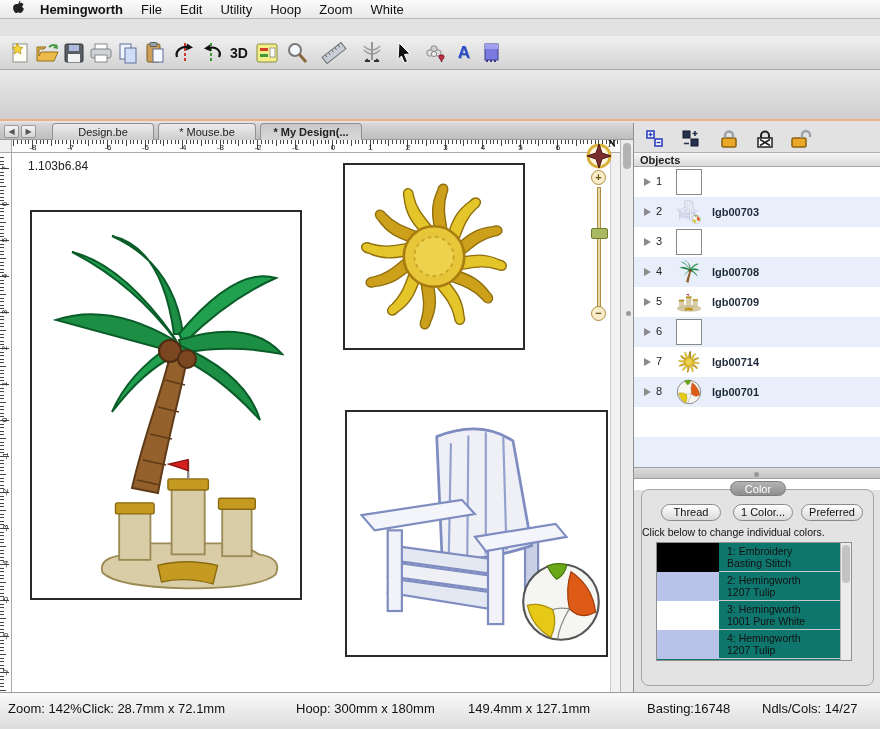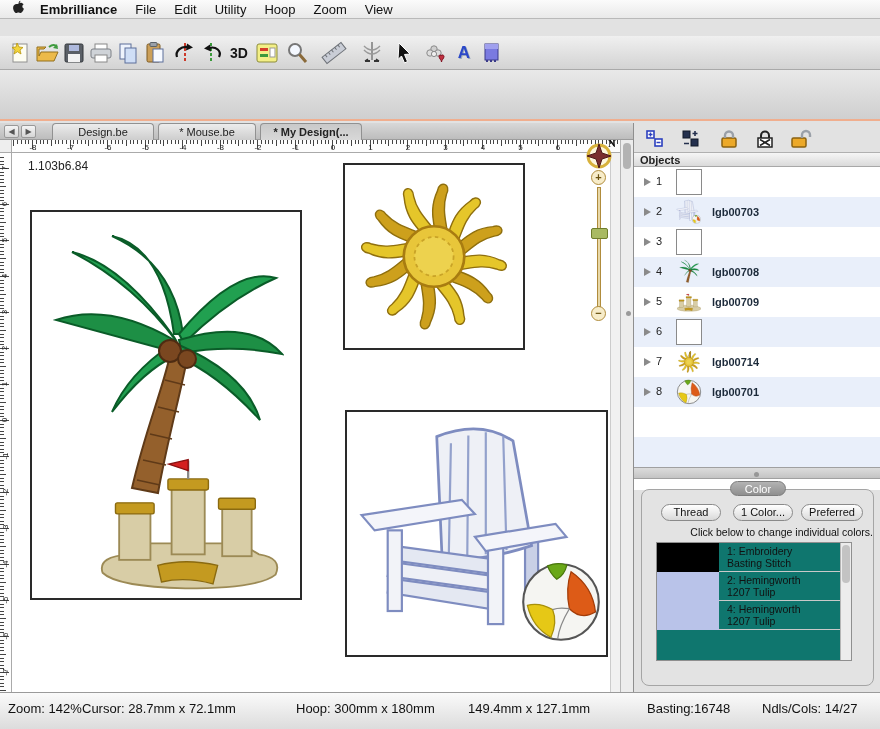--- a/index.html
+++ b/index.html
@@ -81,21 +81,21 @@
   .obj-thumb.blank{background:#fff;border:1px solid #8a8a8a;}
   .obj-label{position:absolute;left:78px;top:9px;font-size:11px;font-weight:bold;color:#1c2a3a;}
   #panel-splitter{left:0;top:344px;width:247px;height:12px;background:linear-gradient(#dcdcdc,#c4c4c4);
                   border-top:1px solid #a0a0a0;border-bottom:1px solid #a0a0a0;}
   .splitter-dot{position:absolute;left:120px;top:4px;width:5px;height:5px;border-radius:50%;background:#979797;}
   #color-badge{left:96px;top:358px;width:56px;height:15px;background:linear-gradient(#b3b3b3,#8f8f8f);
                border:1px solid #7c7c7c;border-radius:8px;color:#fff;font-size:11px;text-align:center;line-height:14px;z-index:3;}
   #color-box{left:7px;top:366px;width:233px;height:197px;border:1px solid #a5a5a5;border-radius:8px;background:#e3e3e3;}
   .pill{position:absolute;height:17px;border:1px solid #8a8a8a;border-radius:9px;
         background:linear-gradient(#ffffff,#d9d9d9);font-size:11px;color:#111;text-align:center;line-height:15px;}
-  #color-hint{position:absolute;left:0;top:36px;width:100%;text-align:right;font-size:10.5px;color:#111;}
+  #color-hint{position:absolute;left:0;top:36px;width:100%;text-align:left;font-size:10.5px;color:#111;}
   #color-list{position:absolute;left:14px;top:52px;width:196px;height:119px;background:#0f766e;border:1px solid #8f8f8f;}
   .color-row{position:relative;width:183px;height:29px;border-bottom:1px solid #c9c9c9;}
   .swatch{position:absolute;left:0;top:0;width:62px;height:29px;}
   .color-text{position:absolute;left:70px;top:2px;font-size:10.5px;color:#111;line-height:12px;}
   #color-scroll{position:absolute;right:0;top:0;width:11px;height:117px;background:#ececec;border-left:1px solid #b5b5b5;}
   #color-scroll .th{position:absolute;left:1px;top:2px;width:8px;height:38px;border-radius:4px;background:#c3c3c3;}
 
   
   #statusbar{left:0;top:692px;width:880px;height:37px;background:linear-gradient(#fafafa,#dcdcdc);
              border-top:1px solid #9a9a9a;font-size:13px;color:#111;}
@@ -179,27 +179,27 @@
 
 <div id="app">
 
   <div id="menubar" class="abs">
     <span class="menu-item" style="padding:0 6px 0 12px;">
       <svg width="13" height="15" viewBox="0 0 13 15">
         <path d="M6.5,3.5 C8,2.2 10.5,2.6 11.6,4.3 C9.9,5.3 9.8,7.6 11.9,8.8 C11.3,10.8 10,13 8.6,13 C7.6,13 7.4,12.4 6.4,12.4 C5.4,12.4 5.1,13 4.2,13 C2.8,13 1.1,10 1.1,7.7 C1.1,5.2 3,4 4.5,4 C5.4,4 6,3.9 6.5,3.5 Z" fill="#222"></path>
         <path d="M6.6,3.2 C6.5,2.2 7.3,1 8.4,0.8 C8.6,1.9 7.6,3.1 6.6,3.2 Z" fill="#222"></path>
       </svg>
     </span>
-    <span class="menu-item app">Embrilliance</span>
+    <span class="menu-item app">Hemingworth</span>
     <span class="menu-item">File</span>
     <span class="menu-item">Edit</span>
     <span class="menu-item">Utility</span>
     <span class="menu-item">Hoop</span>
     <span class="menu-item">Zoom</span>
-    <span class="menu-item">View</span>
+    <span class="menu-item">White</span>
   </div>
 
 
   <div id="toolbar1" class="abs">
     <span class="tool" style="left:7px">
       <svg width="22" height="24" viewBox="0 0 22 24">
           <rect x="4" y="3" width="14" height="18" fill="#fdfdf2" stroke="#909090"></rect>
           <path d="M8,2 L10,6 L14,6.5 L11,9 L12,13 L8.5,10.7 L5,13 L6,9 L3,6.5 L7,6 Z" fill="#f2d53c" stroke="#b9960f" stroke-width="0.8"></path>
         </svg>
       </span>
@@ -853,32 +853,36 @@
       <div id="color-list">
         <div class="color-row">
           <span class="swatch" style="background: rgb(0, 0, 0);"></span>
           <span class="color-text"><span>1: Embroidery</span><br><span>Basting Stitch</span></span>
         </div>
         <div class="color-row">
           <span class="swatch" style="background: rgb(185, 195, 233);"></span>
           <span class="color-text"><span>2: Hemingworth</span><br><span>1207 Tulip</span></span>
         </div>
         <div class="color-row">
+          <span class="swatch" style="background: rgb(255, 255, 255);"></span>
+          <span class="color-text"><span>3: Hemingworth</span><br><span>1001 Pure White</span></span>
+        </div>
+        <div class="color-row">
           <span class="swatch" style="background: rgb(185, 195, 233);"></span>
           <span class="color-text"><span>4: Hemingworth</span><br><span>1207 Tulip</span></span>
         </div>
         <div id="color-scroll">
             <span class="th"></span>
           </div>
       </div>
     </div>
   </div>
 
   <div id="statusbar" class="abs">
     <span class="status-item" style="left:8px;">Zoom: 142%</span>
-    <span class="status-item" style="left:82px;">Cursor: 28.7mm x 72.1mm</span>
+    <span class="status-item" style="left:82px;">Click: 28.7mm x 72.1mm</span>
     <span class="status-item" style="left:296px;">Hoop: 300mm x 180mm</span>
     <span class="status-item" style="left:468px;">149.4mm x 127.1mm</span>
     <span class="status-item" style="left:647px;">Basting:16748</span>
     <span class="status-item" style="left:762px;">Ndls/Cols: 14/27</span>
   </div>
 
 </div>
 
 </body></html>

